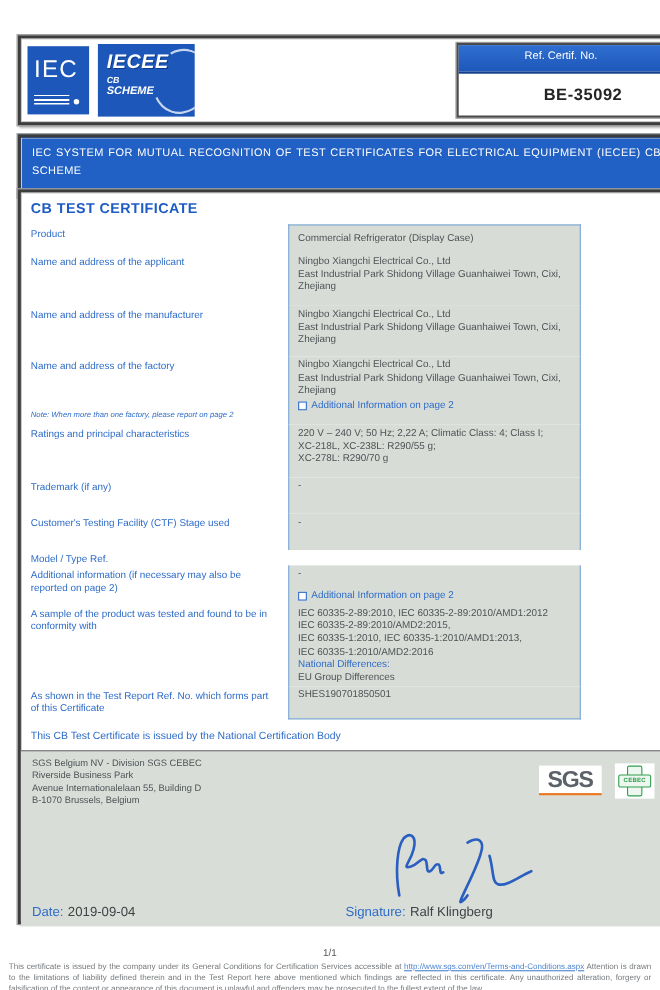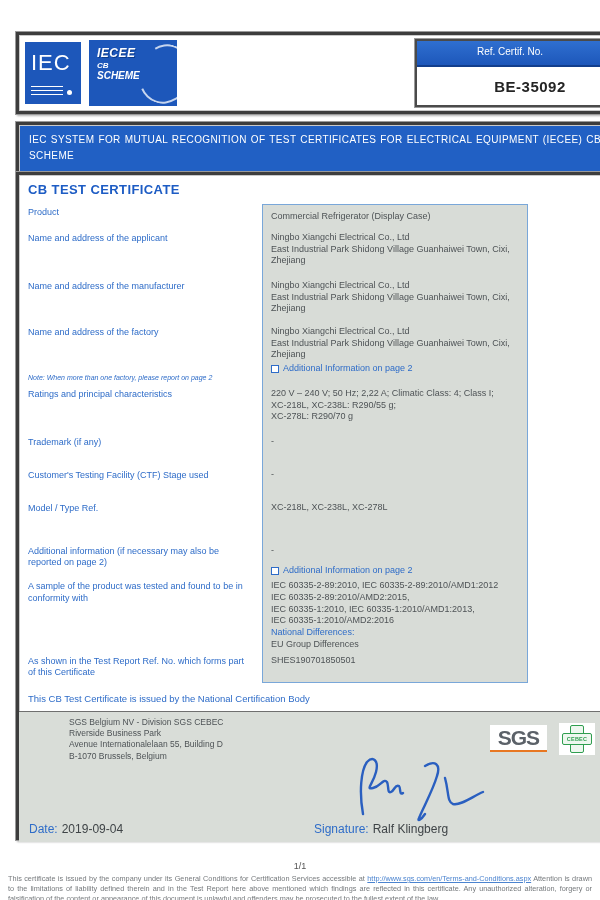--- a/index.html
+++ b/index.html
@@ -19,21 +19,21 @@
   .iec-text { font-size:22px; letter-spacing:1px; font-weight:400; }
   .iec-lines { position:absolute; left:6px; bottom:9px; width:32px; height:9px;
                background:repeating-linear-gradient(#fff 0 1.5px, transparent 1.5px 4px); }
   .iec-dot { position:absolute; left:42px; bottom:9px; width:5px; height:5px; border-radius:50%; background:#fff; }
   .iecee-logo { width:88px; height:66px; background:#1d57ba; color:#fff; margin-left:8px;
                 padding:6px 0 0 8px; font-style:italic; font-weight:bold; position:relative;
                 overflow:hidden; flex:0 0 auto; }
   .iecee-arc { position:absolute; right:-14px; top:4px; width:52px; height:60px;
                border:2px solid rgba(255,255,255,.75); border-radius:50%;
                border-left-color:transparent; transform:rotate(18deg); }
-  .iecee-t1 { font-size:12px; letter-spacing:.5px; text-shadow:1px 1px 0 #0b3a8a; }
+  .iecee-t1 { font-size:18px; letter-spacing:.5px; text-shadow:1px 1px 0 #0b3a8a; }
   .iecee-t2 { font-size:8px; margin-top:1px; }
   .iecee-t3 { font-size:10px; }
   .header-spacer { flex:1; }
   .ref-panel { width:190px; height:68px; border:2px solid #4a4a4a; box-shadow:0 0 0 1px #9a9a9a;
                display:flex; flex-direction:column; background:#fff; flex:0 0 auto; }
   .ref-bar { background:linear-gradient(#2f6fd0,#1d57ba); color:#fff; text-align:center;
              font-size:10px; padding:5px 16px 8px; border-bottom:2px solid #123e8c; }
   .ref-val { flex:1; display:flex; align-items:center; justify-content:center;
              font-size:15px; font-weight:bold; color:#242424; letter-spacing:.5px;padding-left:40px; }
 
@@ -59,21 +59,21 @@
   .vh33{min-height:33px}.vh43{min-height:43px}.vh34{min-height:34px}.vh72{min-height:72px}.vh30{min-height:30px}
   .cbline { display:flex; align-items:center; gap:4px; color:#2e6cc8; margin-top:2px; }
   .cb { width:8px; height:8px; border:1px solid #2e6cc8; background:#fff; flex:0 0 auto; }
   .blue-line { color:#2e6cc8; }
   .gap-top { margin-top:8px; }
 
   .issuer { color:#2e6cc8; font-size:9.5px; margin-top:10px; padding-bottom:7px; }
 
   .ncb { flex:1; background:#d9ddd8; margin:0 -9px -6px; border-top:1px solid #6f6f6f;
          padding:5px 10px 4px; position:relative; }
-  .ncb-top { display:flex; justify-content:space-between; align-items:flex-start;margin-left:40px; }
+  .ncb-top { display:flex; justify-content:space-between; align-items:flex-start; }
   .addr { font-size:8.5px; color:#4e5356; line-height:1.35; }
   .logos { display:flex; gap:12px; align-items:center; margin:6px 6px 0 0; }
   .sgs { background:#fff; padding:1px 8px 0; font-size:21px; font-weight:bold; color:#5b6168;
          letter-spacing:-1px; border-bottom:2px solid #e87722; line-height:1.15; }
   .cebec { width:36px; height:32px; background:#fff; position:relative; }
   .cebec-v { position:absolute; left:11px; top:2px; width:14px; height:28px;
              border:1.5px solid #2f9e4f; border-radius:2px; background:#eef7ef; }
   .cebec-h { position:absolute; left:3px; top:10px; width:30px; height:12px;
              border:1.5px solid #2f9e4f; border-radius:2px; background:#eef7ef;
              display:flex; align-items:center; justify-content:center;
@@ -182,23 +182,20 @@
 
       <div class="row">
         <div class="label">Customer's Testing Facility (CTF) Stage used</div>
         <div class="value vh33">
           <div>-</div>
         </div>
       </div>
 
       <div class="row">
         <div class="label">Model / Type Ref.</div>
-        <div class="value vh43">
-          <div>XC-218L, XC-238L, XC-278L</div>
-        </div>
       </div>
 
       <div class="row">
         <div class="label">Additional information (if necessary may also be reported on page 2)</div>
         <div class="value vh34">
           <div>-</div>
           <div class="cbline gap-top">
             <span class="cb"></span>
             <span>Additional Information on page 2</span>
           </div>

